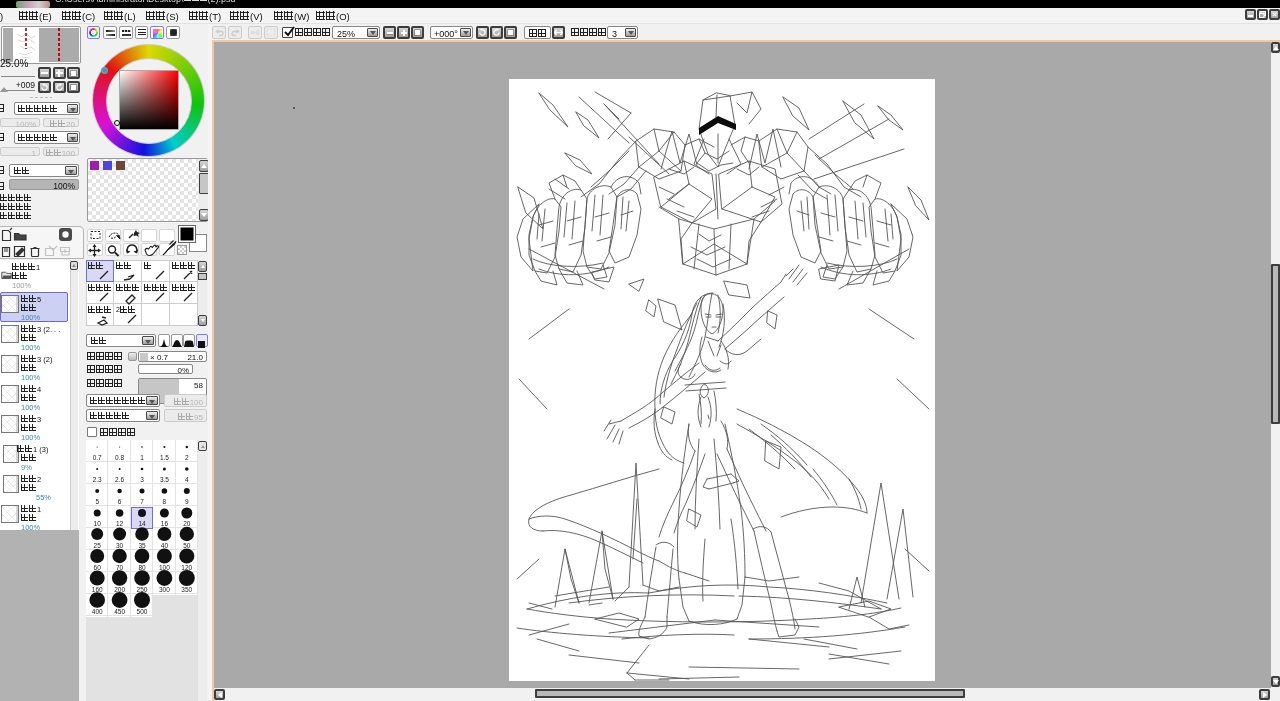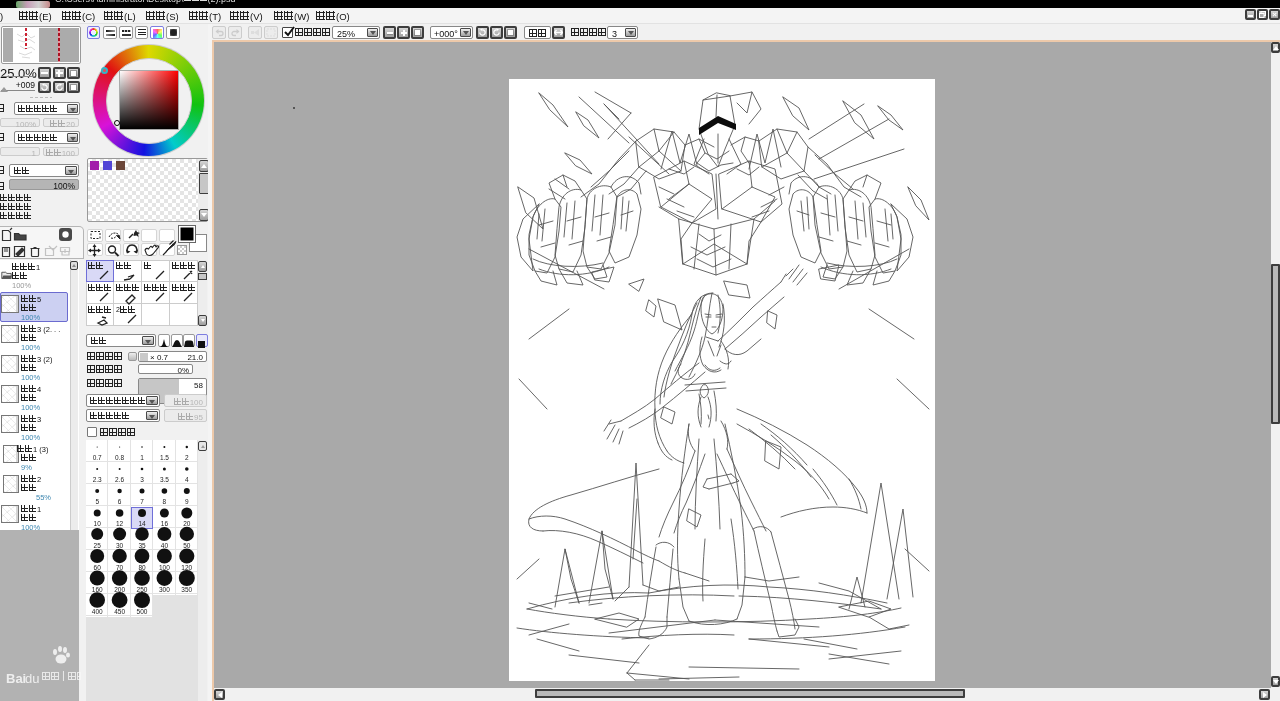--- a/index.html
+++ b/index.html
@@ -307,21 +307,21 @@
   <div class="a" style="left:11px;top:1px;width:26px;height:34px;background:#fff"></div>
   <svg class="a" style="left:11px;top:1px" width="26" height="34" viewBox="0 0 26 34">
    <g stroke="#b3b3b3" stroke-width=".5" fill="none">
     <path d="M4 6l5 3 4-4 5 5 4-2M5 12l6 2 5-3 6 4M7 18l5 3 6-2 4 3M6 25l6 2 7-3M9 29l8 1"></path>
    </g>
   </svg>
   <div class="a" style="left:23px;top:1px;width:2px;height:21px;background:repeating-linear-gradient(#cc2233 0 3px,rgba(0,0,0,0) 3px 5px)"></div>
   <div class="a" style="left:56px;top:1px;width:2px;height:34px;background:repeating-linear-gradient(#aa1122 0 3px,#e8909a 3px 5px)"></div>
  </div>
 
- <div class="a" style="left:0;top:42px;width:35px;height:9px;font-size:13px;text-align:right">25.0%</div>
+ <div class="a" style="left:0;top:34px;width:35px;height:9px;font-size:10px;text-align:left">25.0%</div>
  <div class="a" style="left:1px;top:51.5px;width:34px;height:1px;background:#888"></div>
  <div class="db" style="left:38px;top:43px;width:13px;height:12px">
       <span style="width:7px;height:2.5px;background:#fff"></span>
     </div>
  <div class="db" style="left:52.5px;top:43px;width:13px;height:12px">
       <span style="position:relative;width:7px;height:7px">
         <span style="position:absolute;left:0;top:2.2px;width:7px;height:2.5px;background:#fff"></span>
         <span style="position:absolute;left:2.2px;top:0;width:2.5px;height:7px;background:#fff"></span>
       </span>
     </div>
@@ -430,36 +430,20 @@
   <div class="a" style="left:21px;top:224px"><span class="cj c7"></span><span class="cj c7"></span></div>
   <div class="a" style="left:36px;top:233px;color:#3e87b0">55%</div>
   <div class="a lthumb" style="left:1px;top:245px"></div>
   <div class="a" style="left:21px;top:245px"><span class="cj c7"></span><span class="cj c7"></span>1</div>
   <div class="a" style="left:21px;top:254px"><span class="cj c7"></span><span class="cj c7"></span></div>
   <div class="a" style="left:21px;top:263px;color:#3e87b0">100%</div>
  </div>
 
  <div class="a" style="left:0;top:506px;width:79px;height:171px;background:#b2b2b2"></div>
 
- <div class="a" style="left:4px;top:607px;width:80px;height:60px;opacity:.78">
-  <svg width="80" height="60" viewBox="0 0 80 60">
-   <g fill="#fff">
-          <ellipse cx="57" cy="28" rx="5.5" ry="4.5"></ellipse>
-          <ellipse cx="51" cy="21" rx="2" ry="3"></ellipse>
-          <ellipse cx="56" cy="18" rx="2" ry="3"></ellipse>
-          <ellipse cx="61" cy="19" rx="2" ry="3"></ellipse>
-          <ellipse cx="64" cy="24" rx="2" ry="2.5"></ellipse>
-        </g>
-   <text x="2" y="52" fill="#fff" font-size="13" font-weight="bold" font-family="Liberation Sans">Bai</text>
-        <text x="21" y="52" fill="#fff" font-size="13" font-family="Liberation Sans">du</text>
-  </svg>
-  <div class="a" style="left:38px;top:41px"><span class="cj cw"></span><span class="cj cw"></span></div>
-  <div class="a" style="left:58px;top:38px;color:#fff;font-size:11px">|</div>
-  <div class="a" style="left:64px;top:41px"><span class="cj cw"></span><span class="cj cw" style="width:4px"></span></div>
- </div>
 </div>
 
 <div class="a" id="p2" style="left:85px;top:24px;width:127px;height:677px;background:#f1f1f1">
 
  <div class="wb" style="left:1.5px;top:2px;width:13.5px;height:12.5px;border:1.5px solid #7d7de0;background:#eef">
   <div class="a" style="left:1px;top:1px;width:9px;height:9px;border-radius:50%;background:conic-gradient(#e33,#ee0,#2c2,#2cc,#22e,#e2e,#e33);-webkit-mask:radial-gradient(circle,transparent 2.6px,#000 2.7px)"></div>
     </div>
  <div class="wb" style="left:18px;top:2px;width:13.5px;height:12.5px">
       <div class="a" style="left:2px;top:2.5px;width:8.5px;height:2.5px;background:linear-gradient(90deg,#111,#999)"></div>
       <div class="a" style="left:2px;top:6.5px;width:8.5px;height:2.5px;background:linear-gradient(90deg,#999,#111)"></div>

